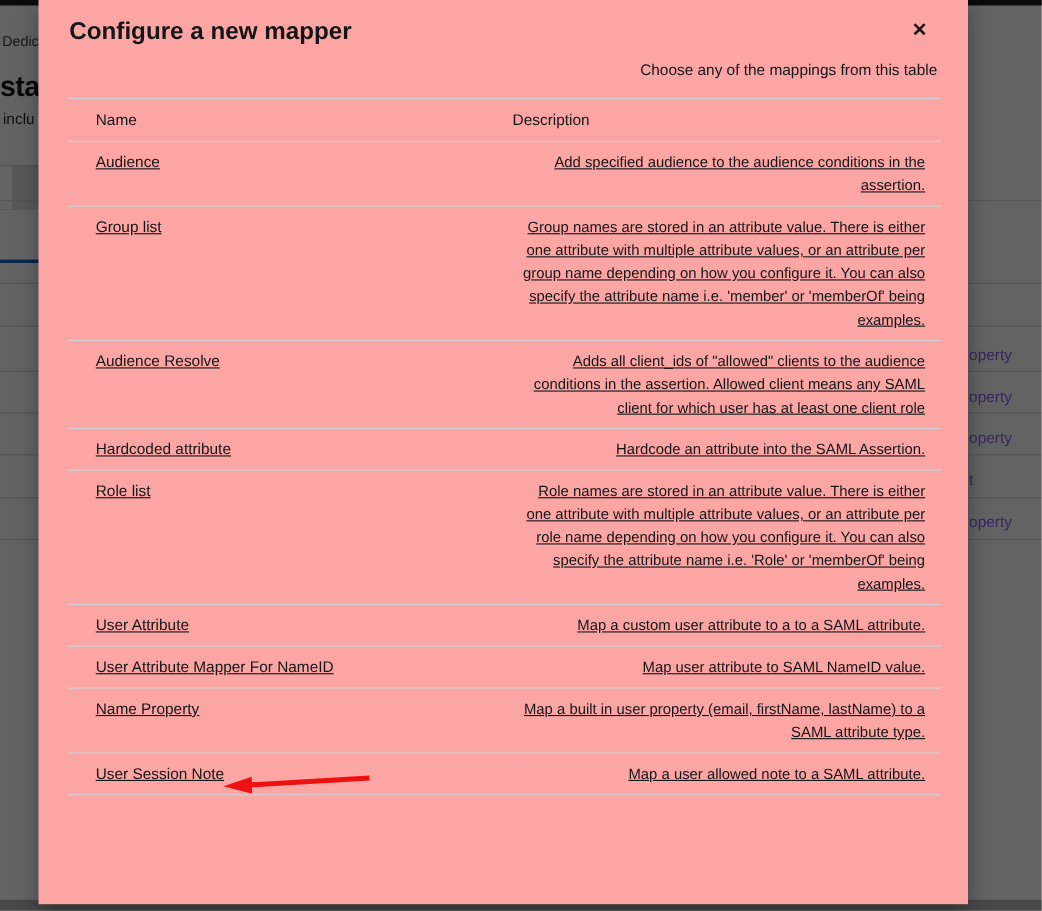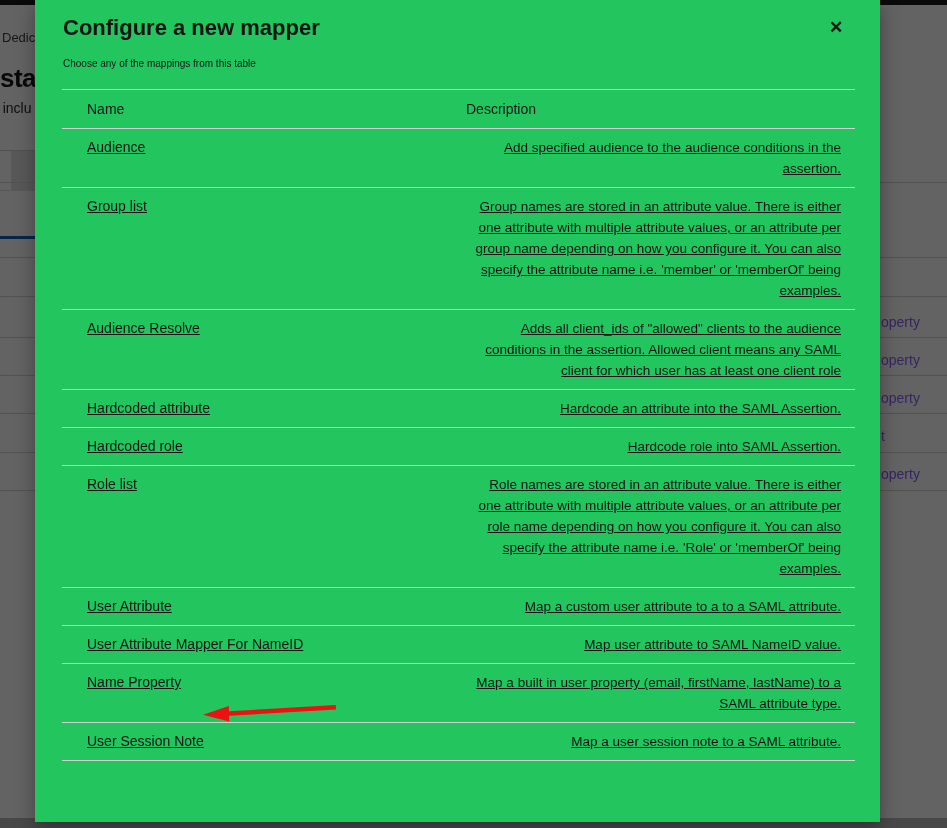--- a/index.html
+++ b/index.html
@@ -33,25 +33,25 @@
   .bg-right span{position:absolute;left:1px;font-size:14px;color:#8b5cf6;white-space:nowrap;}
   .rf1{top:314px;}.rf2{top:352px;}.rf3{top:390px;}.rf4{top:428px;}.rf5{top:466px;}
   .bg-bottom{position:absolute;left:0;top:818px;width:947px;height:10px;background:#b9b9b9;}
 
   
   .backdrop{position:absolute;inset:0;background:rgba(3,3,3,0.62);z-index:1;}
 
   
   .modal{
     position:absolute;left:35px;top:0;width:845px;height:822px;z-index:2;
-    background:#22c55e;box-shadow:0 6px 18px rgba(0,0,0,0.35);
+    background:#fca5a5;box-shadow:0 6px 18px rgba(0,0,0,0.35);
   }
   .modal-header{position:relative;height:89px;box-sizing:border-box;padding:13px 28px 0 28px;}
   .modal-title{margin:0;font-size:22px;line-height:29px;font-weight:700;color:#151515;}
-  .modal-subtitle{margin:12px 0 0 0;font-size:10px;line-height:19px;color:#151515;}
+  .modal-subtitle{margin:12px 0 0 0;font-size:14px;line-height:19px;color:#151515;text-align:right;}
   .close-btn{
     position:absolute;top:16px;right:32px;width:24px;height:24px;
     background:none;border:none;padding:0;cursor:pointer;
     font-size:17px;font-weight:700;color:#151515;line-height:22px;text-align:center;
   }
 
   .mapper-table{
     width:793px;margin:0 25px 0 27px;
     border-collapse:collapse;table-layout:fixed;
     color:#151515;
@@ -139,42 +139,38 @@
   </tr>
         <tr class="mapper-row">
     <td class="name-cell">Audience Resolve</td>
     <td class="desc-cell">Adds all client_ids of "allowed" clients to the audience conditions in the assertion. Allowed client means any SAML client for which user has at least one client role</td>
   </tr>
         <tr class="mapper-row">
     <td class="name-cell">Hardcoded attribute</td>
     <td class="desc-cell">Hardcode an attribute into the SAML Assertion.</td>
   </tr>
         <tr class="mapper-row">
-    <td class="name-cell">Hardcoded role</td>
-    <td class="desc-cell">Hardcode role into SAML Assertion.</td>
-  </tr>
-        <tr class="mapper-row">
     <td class="name-cell">Role list</td>
     <td class="desc-cell">Role names are stored in an attribute value. There is either one attribute with multiple attribute values, or an attribute per role name depending on how you configure it. You can also specify the attribute name i.e. 'Role' or 'memberOf' being examples.</td>
   </tr>
         <tr class="mapper-row">
     <td class="name-cell">User Attribute</td>
     <td class="desc-cell">Map a custom user attribute to a to a SAML attribute.</td>
   </tr>
         <tr class="mapper-row">
     <td class="name-cell">User Attribute Mapper For NameID</td>
     <td class="desc-cell">Map user attribute to SAML NameID value.</td>
   </tr>
         <tr class="mapper-row">
     <td class="name-cell">Name Property</td>
     <td class="desc-cell">Map a built in user property (email, firstName, lastName) to a SAML attribute type.</td>
   </tr>
         <tr class="mapper-row">
     <td class="name-cell">User Session Note</td>
-    <td class="desc-cell">Map a user session note to a SAML attribute.</td>
+    <td class="desc-cell">Map a user allowed note to a SAML attribute.</td>
   </tr>
       </tbody>
   </table>
 
   <svg class="annotation-arrow" viewBox="0 0 140 26" xmlns="http://www.w3.org/2000/svg" style="color: rgb(238, 17, 17);">
     <g transform="rotate(-1.5 70 13)">
       <line x1="25" y1="13.5" x2="136" y2="10" stroke="currentColor" stroke-width="4.5"></line>
       <polygon points="3,14 29,6 29,21.5" fill="currentColor"></polygon>
     </g>
   </svg>

